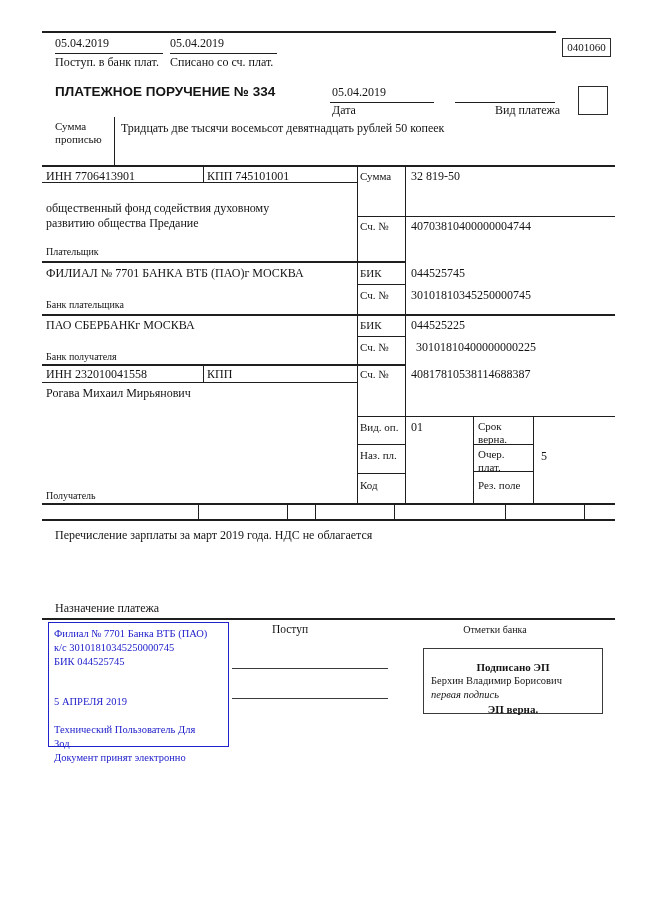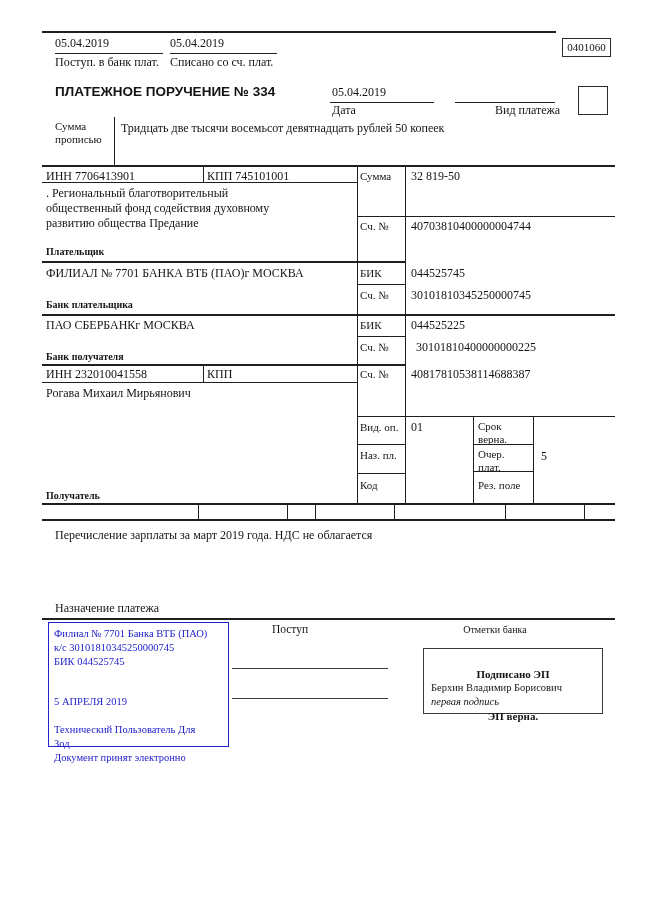--- a/index.html
+++ b/index.html
@@ -2,30 +2,30 @@
 <html><head>
 <meta charset="utf-8">
 <style>
   html,body{margin:0;padding:0;background:#fff;}
   .page{position:relative;width:660px;height:919px;background:#ffffff;overflow:hidden;
         font-family:"Liberation Serif",serif;color:#141414;}
   .hl{position:absolute;background:#1f1f1f;}
   .vl{position:absolute;background:#1f1f1f;}
   .t{position:absolute;font-size:12px;line-height:14px;white-space:nowrap;}
   .t11{position:absolute;font-size:11px;line-height:13px;white-space:nowrap;}
-  .t10{position:absolute;font-size:10px;line-height:12px;white-space:nowrap;font-weight:bold;}
+  .t10{position:absolute;font-size:10px;line-height:12px;white-space:nowrap;}
   .t9{position:absolute;font-size:12px;line-height:11px;white-space:nowrap;}
   .wrap{white-space:normal;}
   .title{position:absolute;font-family:"Liberation Sans",sans-serif;font-weight:bold;
          font-size:13.5px;white-space:nowrap;}
   .box{position:absolute;border:1.5px solid #2b2b2b;box-sizing:border-box;}
   .bluebox{position:absolute;border:1px solid #2222cc;box-sizing:border-box;
            color:#2222cc;font-size:10.5px;line-height:14px;padding:4px 5px;}
   .stamp{position:absolute;border:1.5px solid #3a3a3a;box-sizing:border-box;
-         padding:18px 7px;font-size:10.5px;line-height:14px;}
+         padding:11px 7px;font-size:10.5px;line-height:14px;}
   .ctr{text-align:center;}
   .b{font-weight:bold;}
   .i{font-style:italic;}
   .sigline{position:absolute;background:#3a3a3a;height:1px;}
 </style>
 </head>
 <body>
 
 <div class="page">
 
@@ -83,21 +83,20 @@
   <div class="vl" style="left:287px;top:505px;width:1px;height:14px;"></div>
   <div class="vl" style="left:315px;top:505px;width:1px;height:14px;"></div>
   <div class="vl" style="left:394px;top:505px;width:1px;height:14px;"></div>
   <div class="vl" style="left:505px;top:505px;width:1px;height:14px;"></div>
   <div class="vl" style="left:584px;top:505px;width:1px;height:14px;"></div>
 
   <div class="t" style="left:46px;top:169px;">ИНН 7706413901</div>
   <div class="t" style="left:207px;top:169px;">КПП 745101001</div>
   <div class="t11" style="left:360px;top:170px;">Сумма</div>
   <div class="t" style="left:411px;top:169px;">32 819-50</div>
-  <div class="t" style="left:46px;top:186px;">. Региональный благотворительный</div>
   <div class="t" style="left:46px;top:201px;">общественный фонд содействия духовному</div>
   <div class="t" style="left:46px;top:216px;">развитию общества Предание</div>
   <div class="t11" style="left:360px;top:220px;">Сч. №</div>
   <div class="t" style="left:411px;top:219px;">40703810400000004744</div>
   <div class="t10" style="left:46px;top:246px;">Плательщик</div>
 
   <div class="t" style="left:46px;top:266px;">ФИЛИАЛ № 7701 БАНКА ВТБ (ПАО)г МОСКВА</div>
   <div class="t11" style="left:360px;top:267px;">БИК</div>
   <div class="t" style="left:411px;top:266px;">044525745</div>
   <div class="t11" style="left:360px;top:289px;">Сч. №</div>

